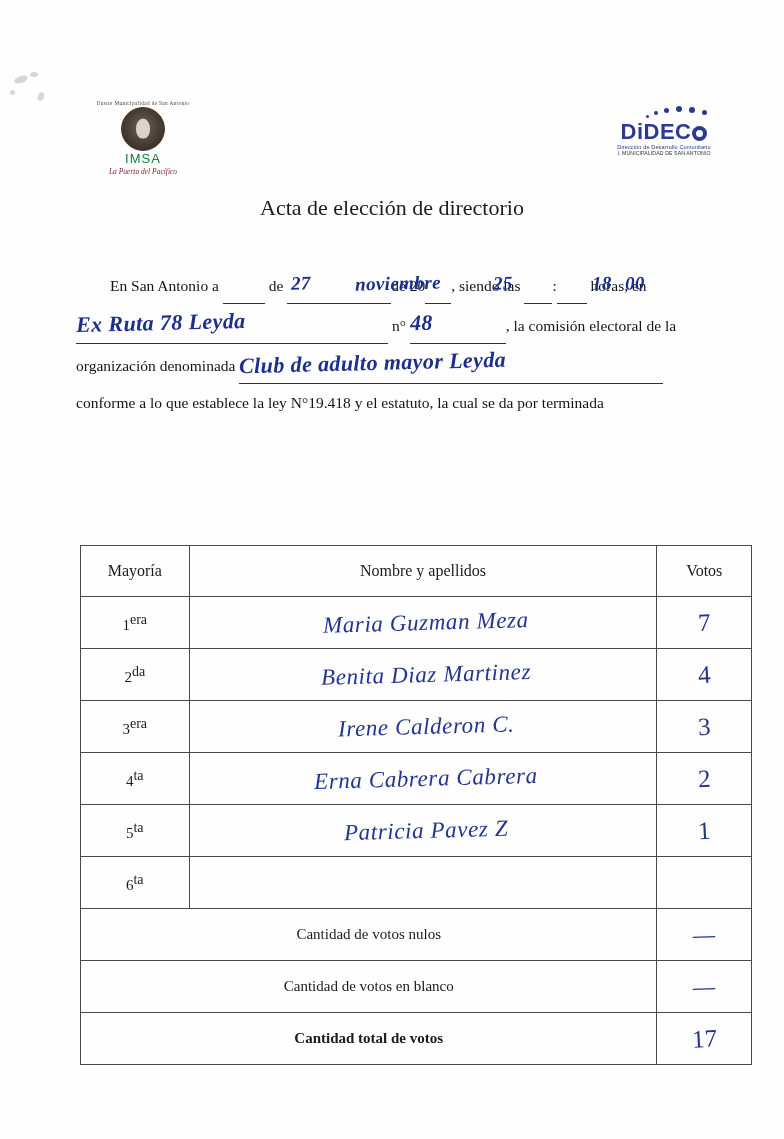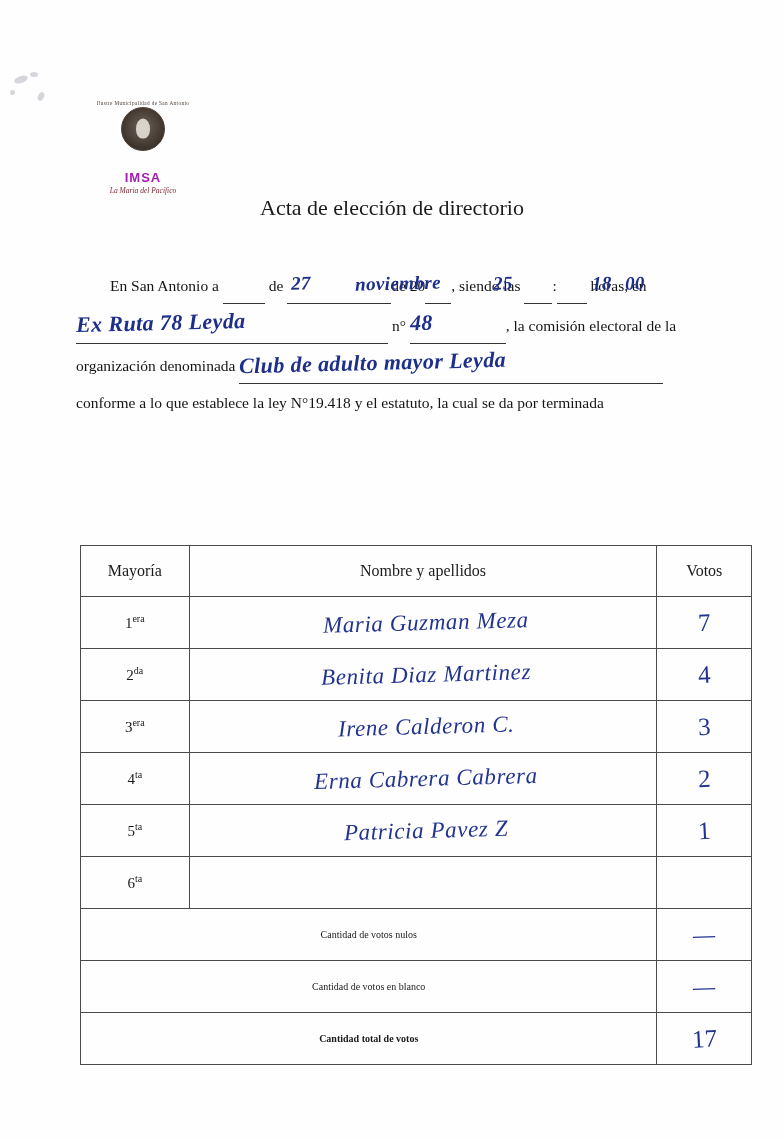--- a/index.html
+++ b/index.html
@@ -59,25 +59,25 @@
   }
   .logo-imsa .arc-text {
     font-size: 5.2px;
     letter-spacing: .4px;
     color: #4a3d33;
     margin-bottom: 1px;
     white-space: nowrap;
   }
   .logo-imsa .name {
     font-family: "Liberation Sans", sans-serif;
-    font-weight: bold;
+    font-weight: normal;
     font-size: 13px;
     letter-spacing: 1px;
-    color: #a21caf;
-    margin-top: 19px;
+    color: #15803d;
+    margin-top: 0;
   }
   .logo-imsa .tag {
     font-family: "Liberation Serif", serif;
     font-style: italic;
     font-size: 7.5px;
     color: #7a2630;
     margin-top: 1px;
   }
   .logo-dideco {
     position: absolute;
@@ -209,21 +209,21 @@
     font-weight: normal;
   }
   table.tally thead th {
     height: 50px;
     font-size: 16px;
   }
   .col-pos { width: 108px; }
   .col-name { width: 470px; }
   .col-votes { width: 94px; }
   table.tally tbody td { height: 51px; }
-  .pos sup { font-size: 10px; }
+  .pos sup { font-size: 14px; }
   .cell-hw {
     font-family: "Liberation Serif", serif;
     color: #23348f;
     font-style: italic;
     font-size: 23px;
     letter-spacing: .6px;
     display: inline-block;
     transform: rotate(-1.6deg);
   }
   .cell-hw.name { padding-left: 6px; }
@@ -231,21 +231,21 @@
     font-family: "Liberation Serif", serif;
     color: #23348f;
     font-size: 25px;
     display: inline-block;
     transform: rotate(-3deg);
   }
   .name-cell { text-align: left; padding-left: 18px; }
   .label-right {
     text-align: right;
     padding-right: 14px;
-    font-size: 10px;
+    font-size: 15px;
   }
   .label-right.bold { font-weight: bold; }
   .dash-hw {
     color: #23348f;
     font-size: 22px;
     display: inline-block;
     transform: rotate(-2deg);
   }
   
   .smudge {
@@ -274,23 +274,36 @@
     <b style="left:30px;top:22px;width:6px;height:9px;transform:rotate(25deg)"></b>
     <b style="left:2px;top:20px;width:5px;height:5px;"></b>
   </div>
 
   <div class="header">
 
     <div class="logo-imsa">
       <div class="arc-text">Ilustre Municipalidad de San Antonio</div>
       <div class="ring"></div>
       <div class="name">IMSA</div>
-      <div class="tag">La Maria del Pacífico</div>
+      <div class="tag">La Puerta del Pacífico</div>
     </div>
 
+    <div class="logo-dideco">
+      <div class="dots">
+        <i style="left:62px;top:9px;width:3px;height:3px;"></i>
+        <i style="left:70px;top:5px;width:4px;height:4px;"></i>
+        <i style="left:80px;top:2px;width:5px;height:5px;"></i>
+        <i style="left:92px;top:0px;width:6px;height:6px;"></i>
+        <i style="left:105px;top:1px;width:6px;height:6px;"></i>
+        <i style="left:118px;top:4px;width:5px;height:5px;"></i>
+      </div>
+      <div class="word"><span>DiDEC</span><span class="o-mark"></span></div>
+      <div class="sub1">Dirección de Desarrollo Comunitario</div>
+      <div class="sub2">I. MUNICIPALIDAD DE SAN ANTONIO</div>
+    </div>
   </div>
 
   <div class="doc-title">Acta de elección de directorio</div>
 
   <div class="body-text">
     <p class="indent">
       <span>En San Antonio a</span>
       <span class="u-line" style="width:42px"><span class="hw big">27</span></span>
       <span>de</span>
       <span class="u-line" style="width:104px"><span class="hw big">noviembre</span></span><span>de 20</span><span class="u-line" style="width:26px"><span class="hw big">25</span></span><span>, siendo las</span>

